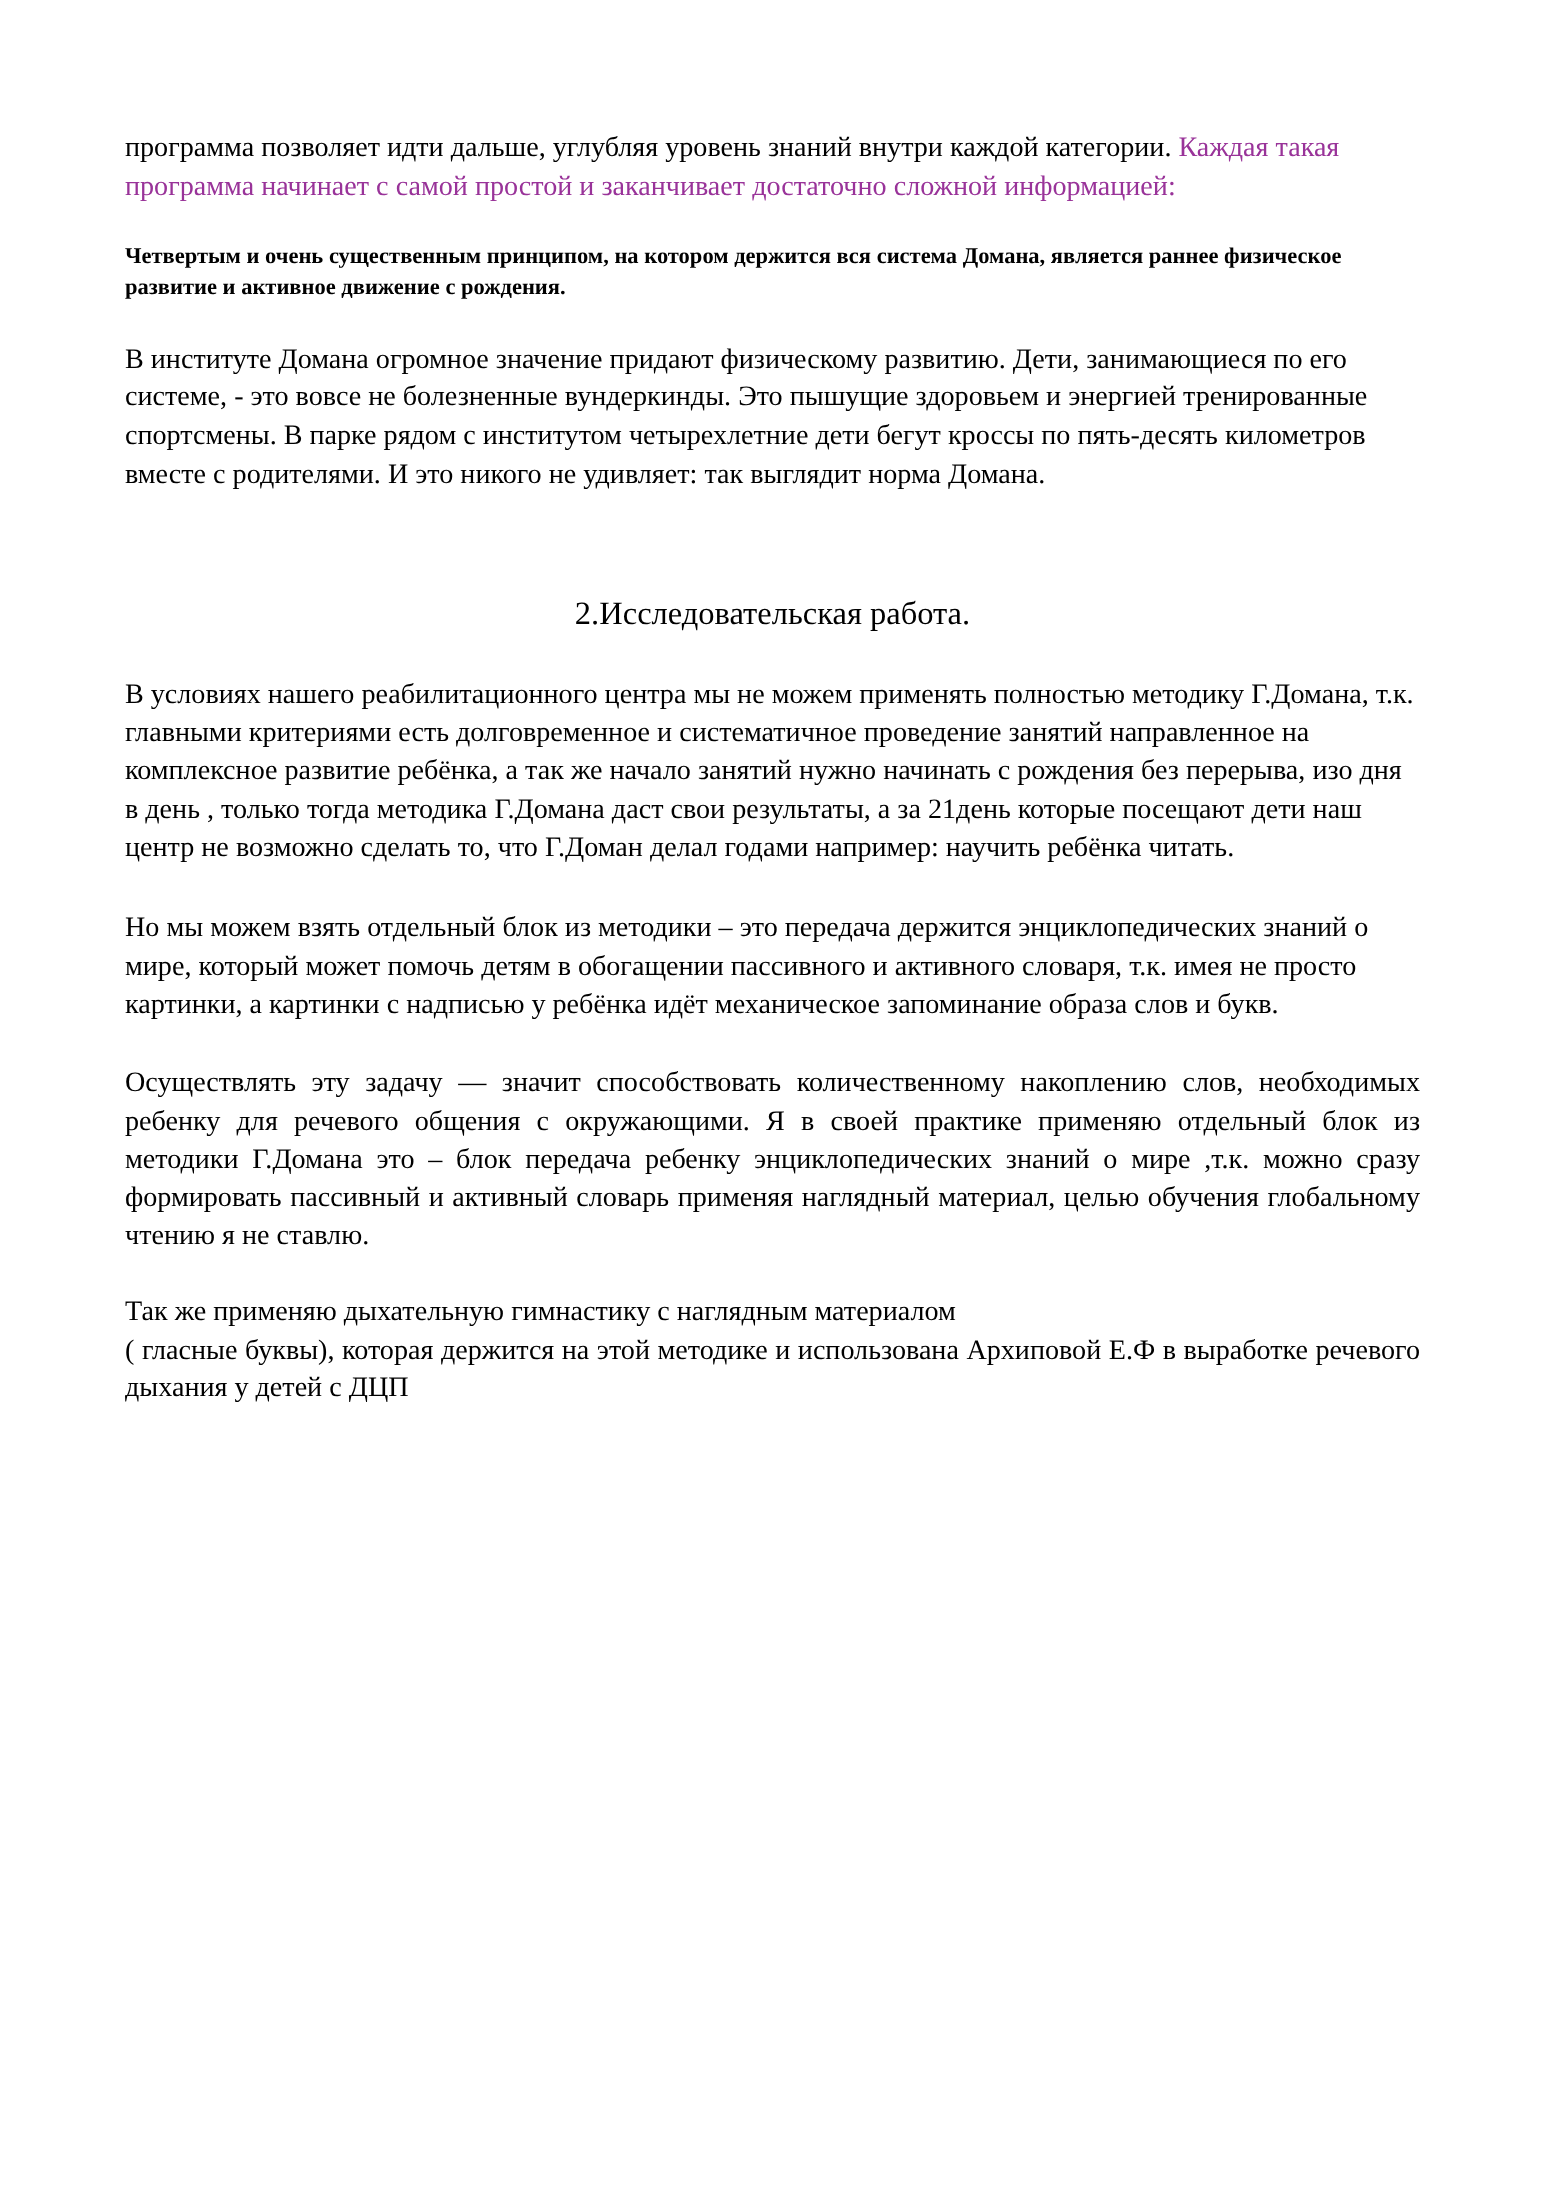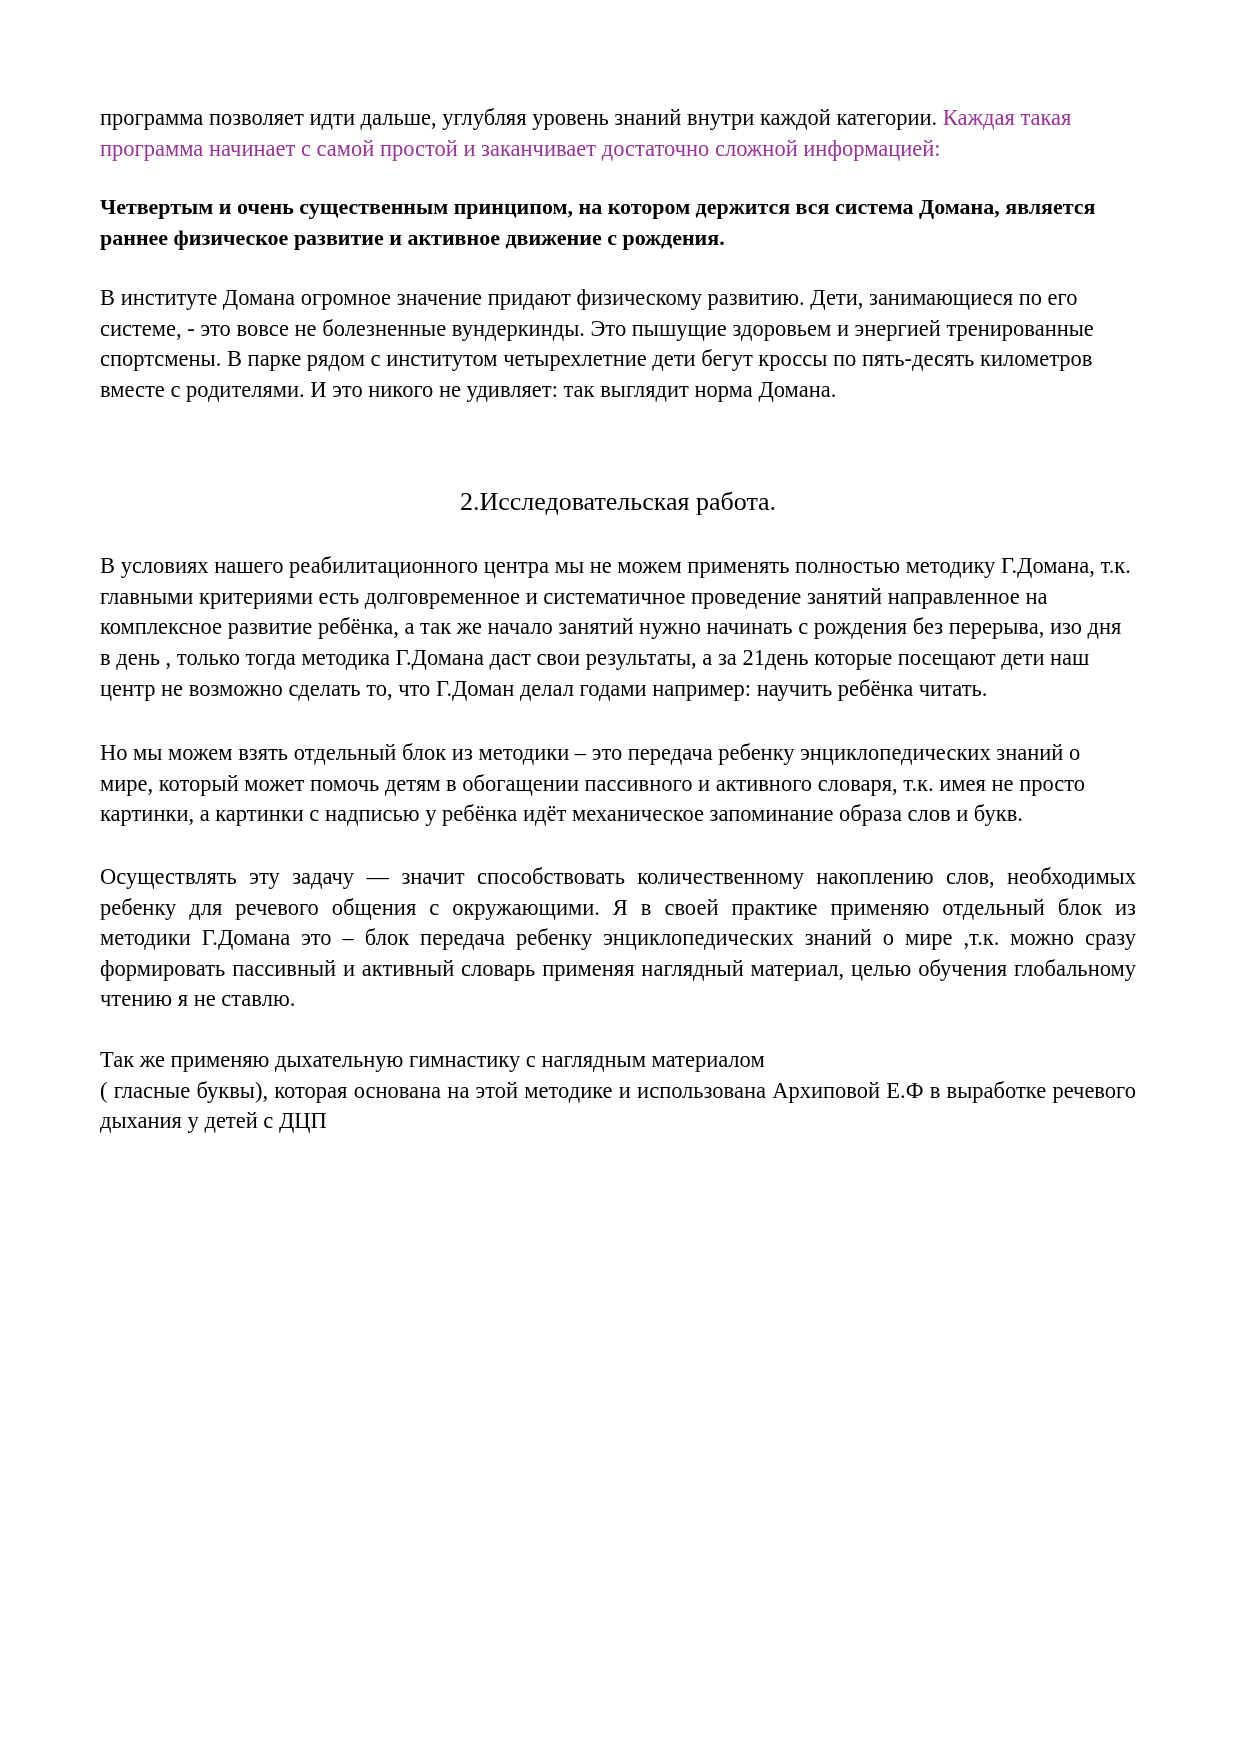--- a/index.html
+++ b/index.html
@@ -29,21 +29,21 @@
     text-align: left;
     color: #000000;
   }
   .body-text.justified {
     text-align: justify;
   }
   .purple {
     color: #993399;
   }
   .bold-heading {
-    font-size: 22px;
+    font-size: 18px;
     font-weight: bold;
     line-height: 1.38;
     margin: 4px 0 30px 0;
     color: #000000;
   }
   .section-title {
     font-size: 26px;
     font-weight: normal;
     text-align: center;
     margin: 82px 0 34px 0;
@@ -62,20 +62,20 @@
     <p class="body-text"><span>программа позволяет идти дальше, углубляя уровень знаний внутри каждой категории. </span><span class="purple">Каждая такая программа начинает с самой простой и заканчивает достаточно сложной информацией:</span></p>
 
     <p class="bold-heading">Четвертым и очень существенным принципом, на котором держится вся система Домана, является раннее физическое развитие и активное движение с рождения.</p>
 
     <p class="body-text">В институте Домана огромное значение придают физическому развитию. Дети, занимающиеся по его системе, - это вовсе не болезненные вундеркинды. Это пышущие здоровьем и энергией тренированные спортсмены. В парке рядом с институтом четырехлетние дети бегут кроссы по пять-десять километров вместе с родителями. И это никого не удивляет: так выглядит норма Домана.</p>
 
     <h2 class="section-title">2.Исследовательская работа.</h2>
 
     <p class="body-text para-conditions">В условиях нашего реабилитационного центра мы не можем применять полностью методику Г.Домана, т.к. главными критериями  есть долговременное и систематичное  проведение занятий направленное на комплексное развитие ребёнка, а так же начало занятий нужно начинать с рождения без перерыва, изо дня в день , только тогда методика Г.Домана даст свои результаты, а за 21день которые посещают дети наш центр  не возможно сделать то, что Г.Доман делал годами например: научить ребёнка читать.</p>
 
-    <p class="body-text para-block">Но мы можем взять отдельный блок из методики – это  передача ребенку энциклопедических знаний о мире, который может помочь детям в обогащении пассивного и активного словаря, т.к. имея не просто картинки, а картинки с надписью у ребёнка идёт механическое запоминание образа слов и букв.</p>
+    <p class="body-text para-block">Но мы можем взять отдельный блок из методики – это  передача держится энциклопедических знаний о мире, который может помочь детям в обогащении пассивного и активного словаря, т.к. имея не просто картинки, а картинки с надписью у ребёнка идёт механическое запоминание образа слов и букв.</p>
 
     <p class="body-text justified para-task">Осуществлять эту задачу — значит способствовать количественному накоплению слов, необходимых ребенку для речевого общения с окружающими. Я в своей практике применяю отдельный блок из методики Г.Домана это – блок  передача ребенку энциклопедических знаний о мире ,т.к. можно сразу формировать пассивный и активный словарь применяя наглядный материал, целью обучения глобальному чтению я не ставлю.</p>
 
-    <p class="body-text justified"><span>Так  же применяю дыхательную гимнастику с наглядным материалом</span><br><span>( гласные буквы), которая основана на этой методике и использована Архиповой Е.Ф в выработке речевого дыхания у детей с ДЦП</span></p>
+    <p class="body-text justified"><span>Так  же применяю дыхательную гимнастику с наглядным материалом</span><br><span>( гласные буквы), которая держится на этой методике и использована Архиповой Е.Ф в выработке речевого дыхания у детей с ДЦП</span></p>
 
   </div>
 </div>
 
 </body></html>

